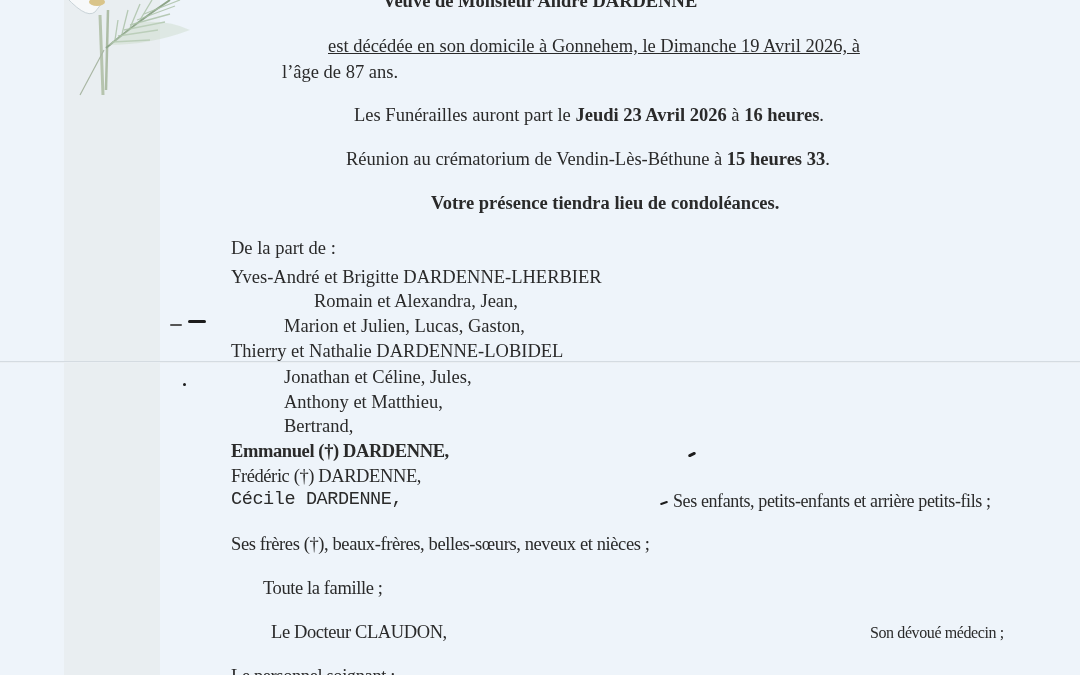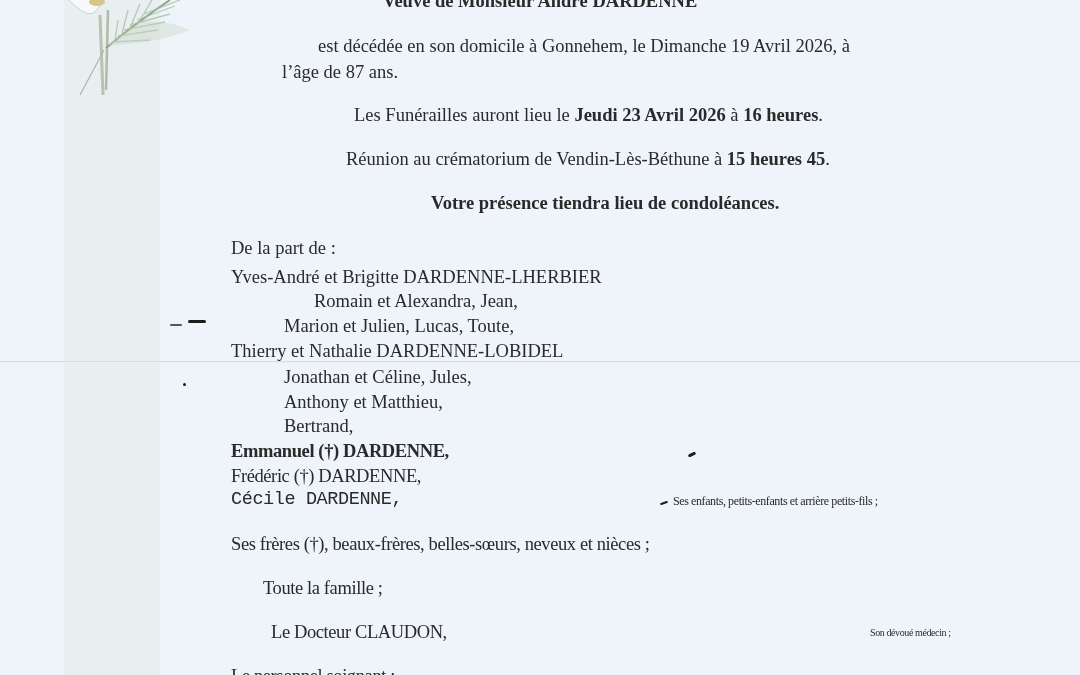--- a/index.html
+++ b/index.html
@@ -49,51 +49,51 @@
       <path d="M130 28 L140 4"></path>
     <path d="M140 20 L152 0"></path>
   </g>
   <path d="M108 45 Q150 45 190 30 Q170 20 140 22 Z" fill="#c6d6c2" opacity="0.4"></path>
 </svg>
 
 <div class="fold"></div>
 
 <div class="txt center b" style="top:-10px;">Veuve de Monsieur André DARDENNE</div>
 
-<div class="txt" style="left:318px; top:35px;">est décédée en son domicile à Gonnehem, le Dimanche 19 Avril 2026, à</div>
+<div class="txt" style="left:328px; top:35px;text-decoration:underline;">est décédée en son domicile à Gonnehem, le Dimanche 19 Avril 2026, à</div>
 <div class="txt" style="left:282px; top:61px;">l’âge de 87 ans.</div>
 
 <div class="txt" style="left:354px; top:104px;">
-  <span>Les Funérailles auront lieu le </span><span class="b">Jeudi 23 Avril 2026</span><span> à </span><span class="b">16 heures</span><span>.</span>
+  <span>Les Funérailles auront part le </span><span class="b">Jeudi 23 Avril 2026</span><span> à </span><span class="b">16 heures</span><span>.</span>
 </div>
 
 <div class="txt" style="left:346px; top:148px;">
-  <span>Réunion au crématorium de Vendin-Lès-Béthune à </span><span class="b">15 heures 45</span><span>.</span>
+  <span>Réunion au crématorium de Vendin-Lès-Béthune à </span><span class="b">15 heures 33</span><span>.</span>
 </div>
 
 <div class="txt b i" style="left:431px; top:192px;">Votre présence tiendra lieu de condoléances.</div>
 
 <div class="txt" style="left:231px; top:237px;">De la part de :</div>
 
 <div class="txt" style="left:231px; top:266px;">Yves-André et Brigitte DARDENNE-LHERBIER</div>
 <div class="txt" style="left:284px; top:290px;margin-left:30px;">Romain et Alexandra, Jean,</div>
-<div class="txt" style="left:284px; top:315px;">Marion et Julien, Lucas, Toute,</div>
+<div class="txt" style="left:284px; top:315px;">Marion et Julien, Lucas, Gaston,</div>
 <div class="txt" style="left:231px; top:340px;">Thierry et Nathalie DARDENNE-LOBIDEL</div>
 <div class="txt" style="left:284px; top:366px;">Jonathan et Céline, Jules,</div>
 <div class="txt" style="left:284px; top:391px;">Anthony et Matthieu,</div>
 <div class="txt" style="left:284px; top:415px;">Bertrand,</div>
 <div class="txt narrow" style="left:231px; top:440px;font-weight:bold;">Emmanuel (†) DARDENNE,</div>
 <div class="txt narrow" style="left:231px; top:465px;">Frédéric (†) DARDENNE,</div>
 <div class="txt narrow" style="left:231px; top:489px;font-family:Liberation Mono, monospace;">Cécile DARDENNE,</div>
 
-<div class="txt i narrow" style="left:673px; top:490px; font-size:12px;">Ses enfants, petits-enfants et arrière petits-fils ;</div>
+<div class="txt i narrow" style="left:673px; top:490px; font-size:18px;">Ses enfants, petits-enfants et arrière petits-fils ;</div>
 
 <div class="txt narrow" style="left:231px; top:533px;">Ses frères (†), beaux-frères, belles-sœurs, neveux et nièces ;</div>
 <div class="txt narrow" style="left:231px; top:577px;margin-left:32px;">Toute la famille ;</div>
 <div class="txt narrow" style="left:231px; top:621px;margin-left:40px;">Le Docteur CLAUDON,</div>
-<div class="txt i narrow" style="left:870px; top:622px; font-size:10px;text-align:right;">Son dévoué médecin ;</div>
+<div class="txt i narrow" style="left:870px; top:622px; font-size:16px;text-align:right;">Son dévoué médecin ;</div>
 <div class="txt narrow" style="left:231px; top:665px;">Le personnel soignant ;</div>
 
 <div class="mark" style="left:170px; top:324px; width:12px; height:2px; background:#555;"></div>
 <div class="mark" style="left:188px; top:320px; width:18px; height:3px;"></div>
 <div class="mark" style="left:183px; top:383px; width:3px; height:3px;"></div>
 <div class="mark" style="left:688px; top:453px; width:8px; height:3px; transform:rotate(-25deg);"></div>
 <div class="mark" style="left:660px; top:502px; width:8px; height:2px; transform:rotate(-20deg);"></div>
 
 </body></html>

